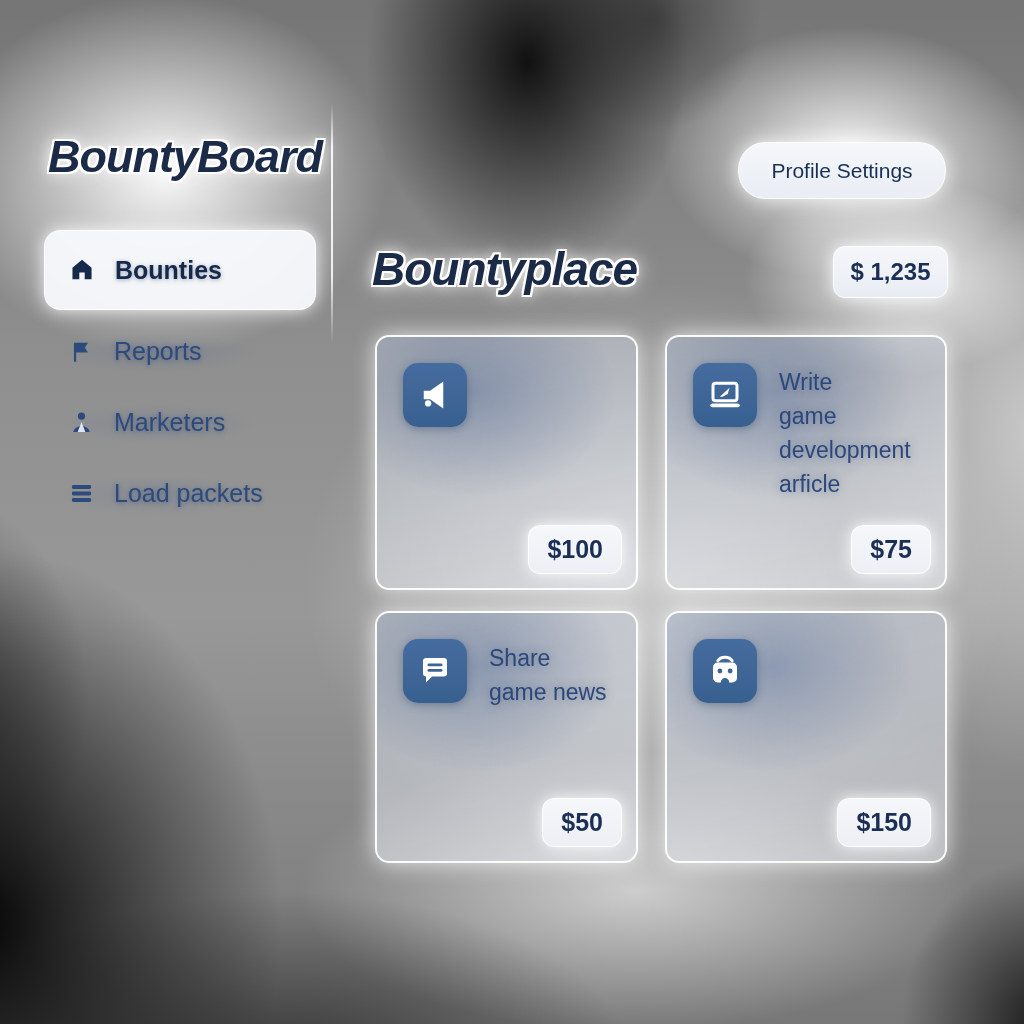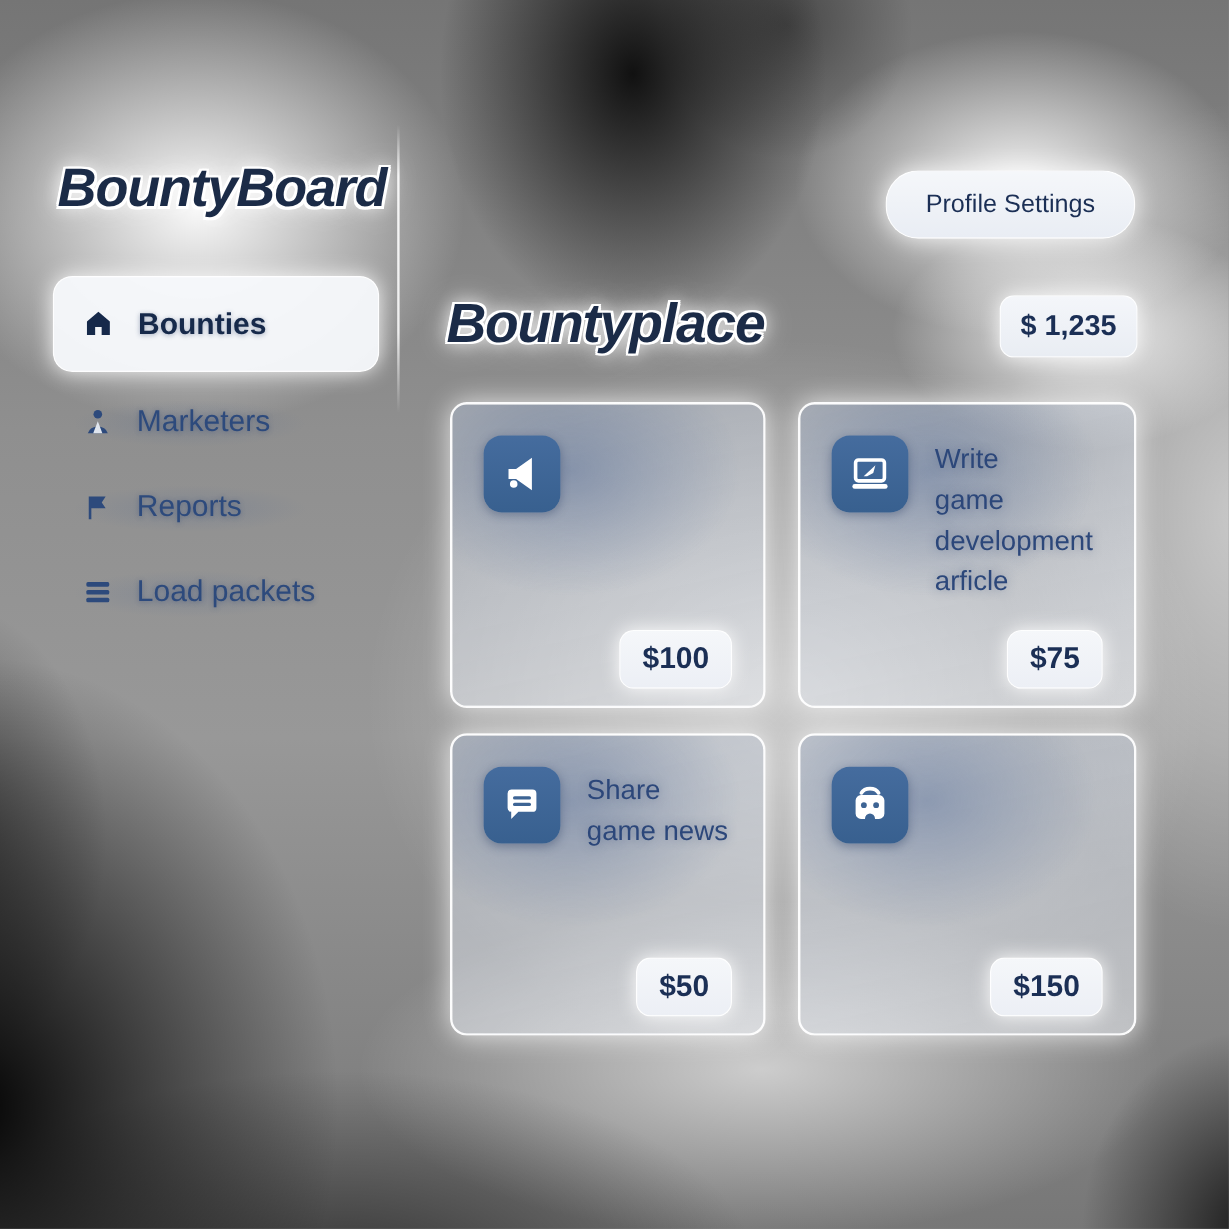--- a/index.html
+++ b/index.html
@@ -109,21 +109,21 @@
     background: linear-gradient(180deg, #456c9e, #38608f);
     display: flex; align-items: center; justify-content: center;
     box-shadow: 0 2px 8px rgba(30,50,90,0.35);
   }
   .card-title {
     font-size: 23px; line-height: 34px; font-weight: 500; color: #2c477a;
     white-space: pre-line; margin-top: 2px;
     text-shadow: 0 0 8px rgba(70,90,130,0.5);
   }
   .price-pill {
-    position: absolute; right: 26px; bottom: 14px;
+    position: absolute; right: 14px; bottom: 14px;
     padding: 9px 18px; border-radius: 12px;
     background: linear-gradient(180deg, #f5f7fa, #eceff5);
     border: 1px solid rgba(255,255,255,0.9);
     box-shadow: 0 0 16px rgba(255,255,255,0.95);
     font-size: 25px; font-weight: 700; color: #1b2f55;
   }
 </style>
 </head>
 <body>
 
@@ -142,35 +142,35 @@
     <span class="nav-icon">
       <svg width="26" height="26" viewBox="0 0 24 24" fill="#16294a">
           <path d="M12 2.5 3.2 10v10.5h6.3v-6.2h5v6.2h6.3V10z"></path>
         </svg>
     </span>
     <span class="nav-label">Bounties</span>
   </div>
   <div class="nav-list">
     <div class="nav-item">
       <span class="nav-icon">
+        <svg width="26" height="26" viewBox="0 0 24 24" fill="#2d4a7c">
+            <path d="M5.5 3.5h13l-3 4.5 3 4.5h-11v8.5h-2z"></path>
+          </svg>
+      </span>
+      <span class="nav-label">Reports</span>
+    </div>
+    <div class="nav-item">
+      <span class="nav-icon">
         <svg width="27" height="27" viewBox="0 0 24 24">
             <circle cx="12" cy="6.4" r="3.2" fill="#2d4a7c"></circle>
             <path d="M4.6 20.5a7.6 6.6 0 0 1 14.8 0z" fill="#2d4a7c"></path>
             <path d="M12 11.5l3.4 9h-6.8z" fill="#dfe5ee"></path>
           </svg>
       </span>
       <span class="nav-label">Marketers</span>
-    </div>
-    <div class="nav-item">
-      <span class="nav-icon">
-        <svg width="26" height="26" viewBox="0 0 24 24" fill="#2d4a7c">
-            <path d="M5.5 3.5h13l-3 4.5 3 4.5h-11v8.5h-2z"></path>
-          </svg>
-      </span>
-      <span class="nav-label">Reports</span>
     </div>
     <div class="nav-item">
       <span class="nav-icon">
         <svg width="27" height="27" viewBox="0 0 24 24" fill="#2d4a7c">
             <rect x="3.5" y="4.5" width="17" height="3.4" rx="1.2"></rect>
             <rect x="3.5" y="10.3" width="17" height="3.4" rx="1.2"></rect>
             <rect x="3.5" y="16.1" width="17" height="3.4" rx="1.2"></rect>
           </svg>
       </span>
       <span class="nav-label">Load packets</span>

